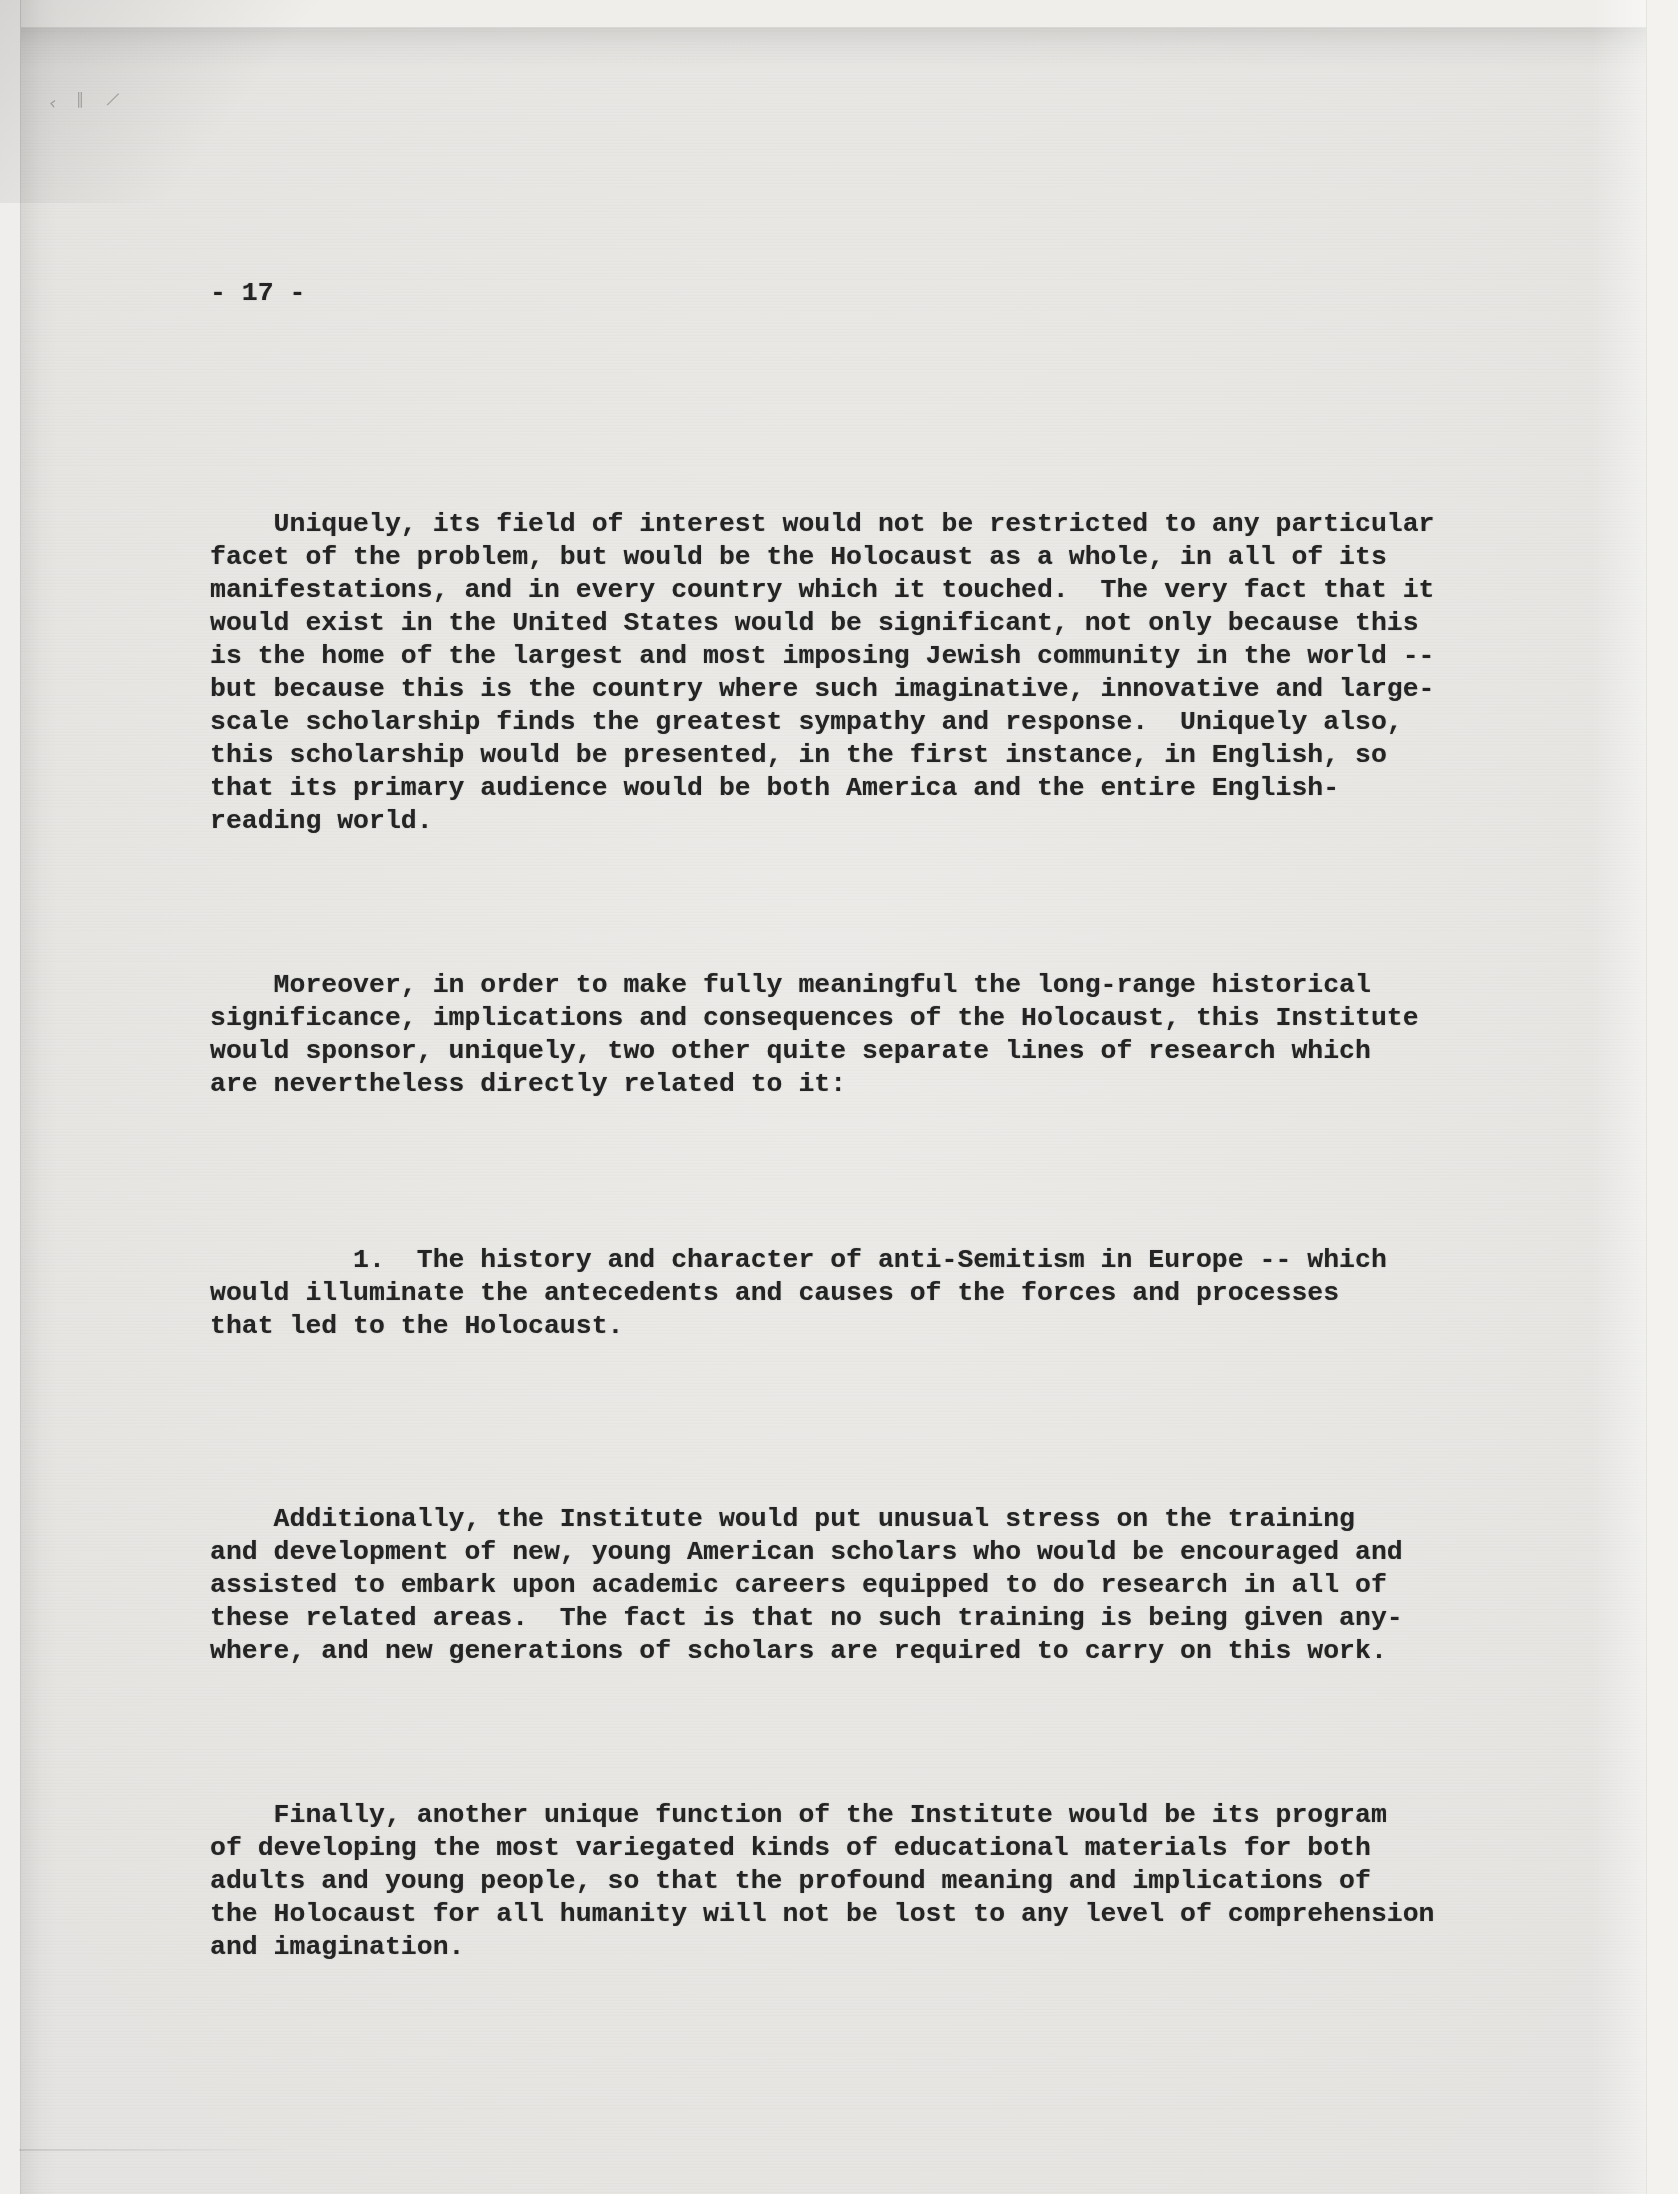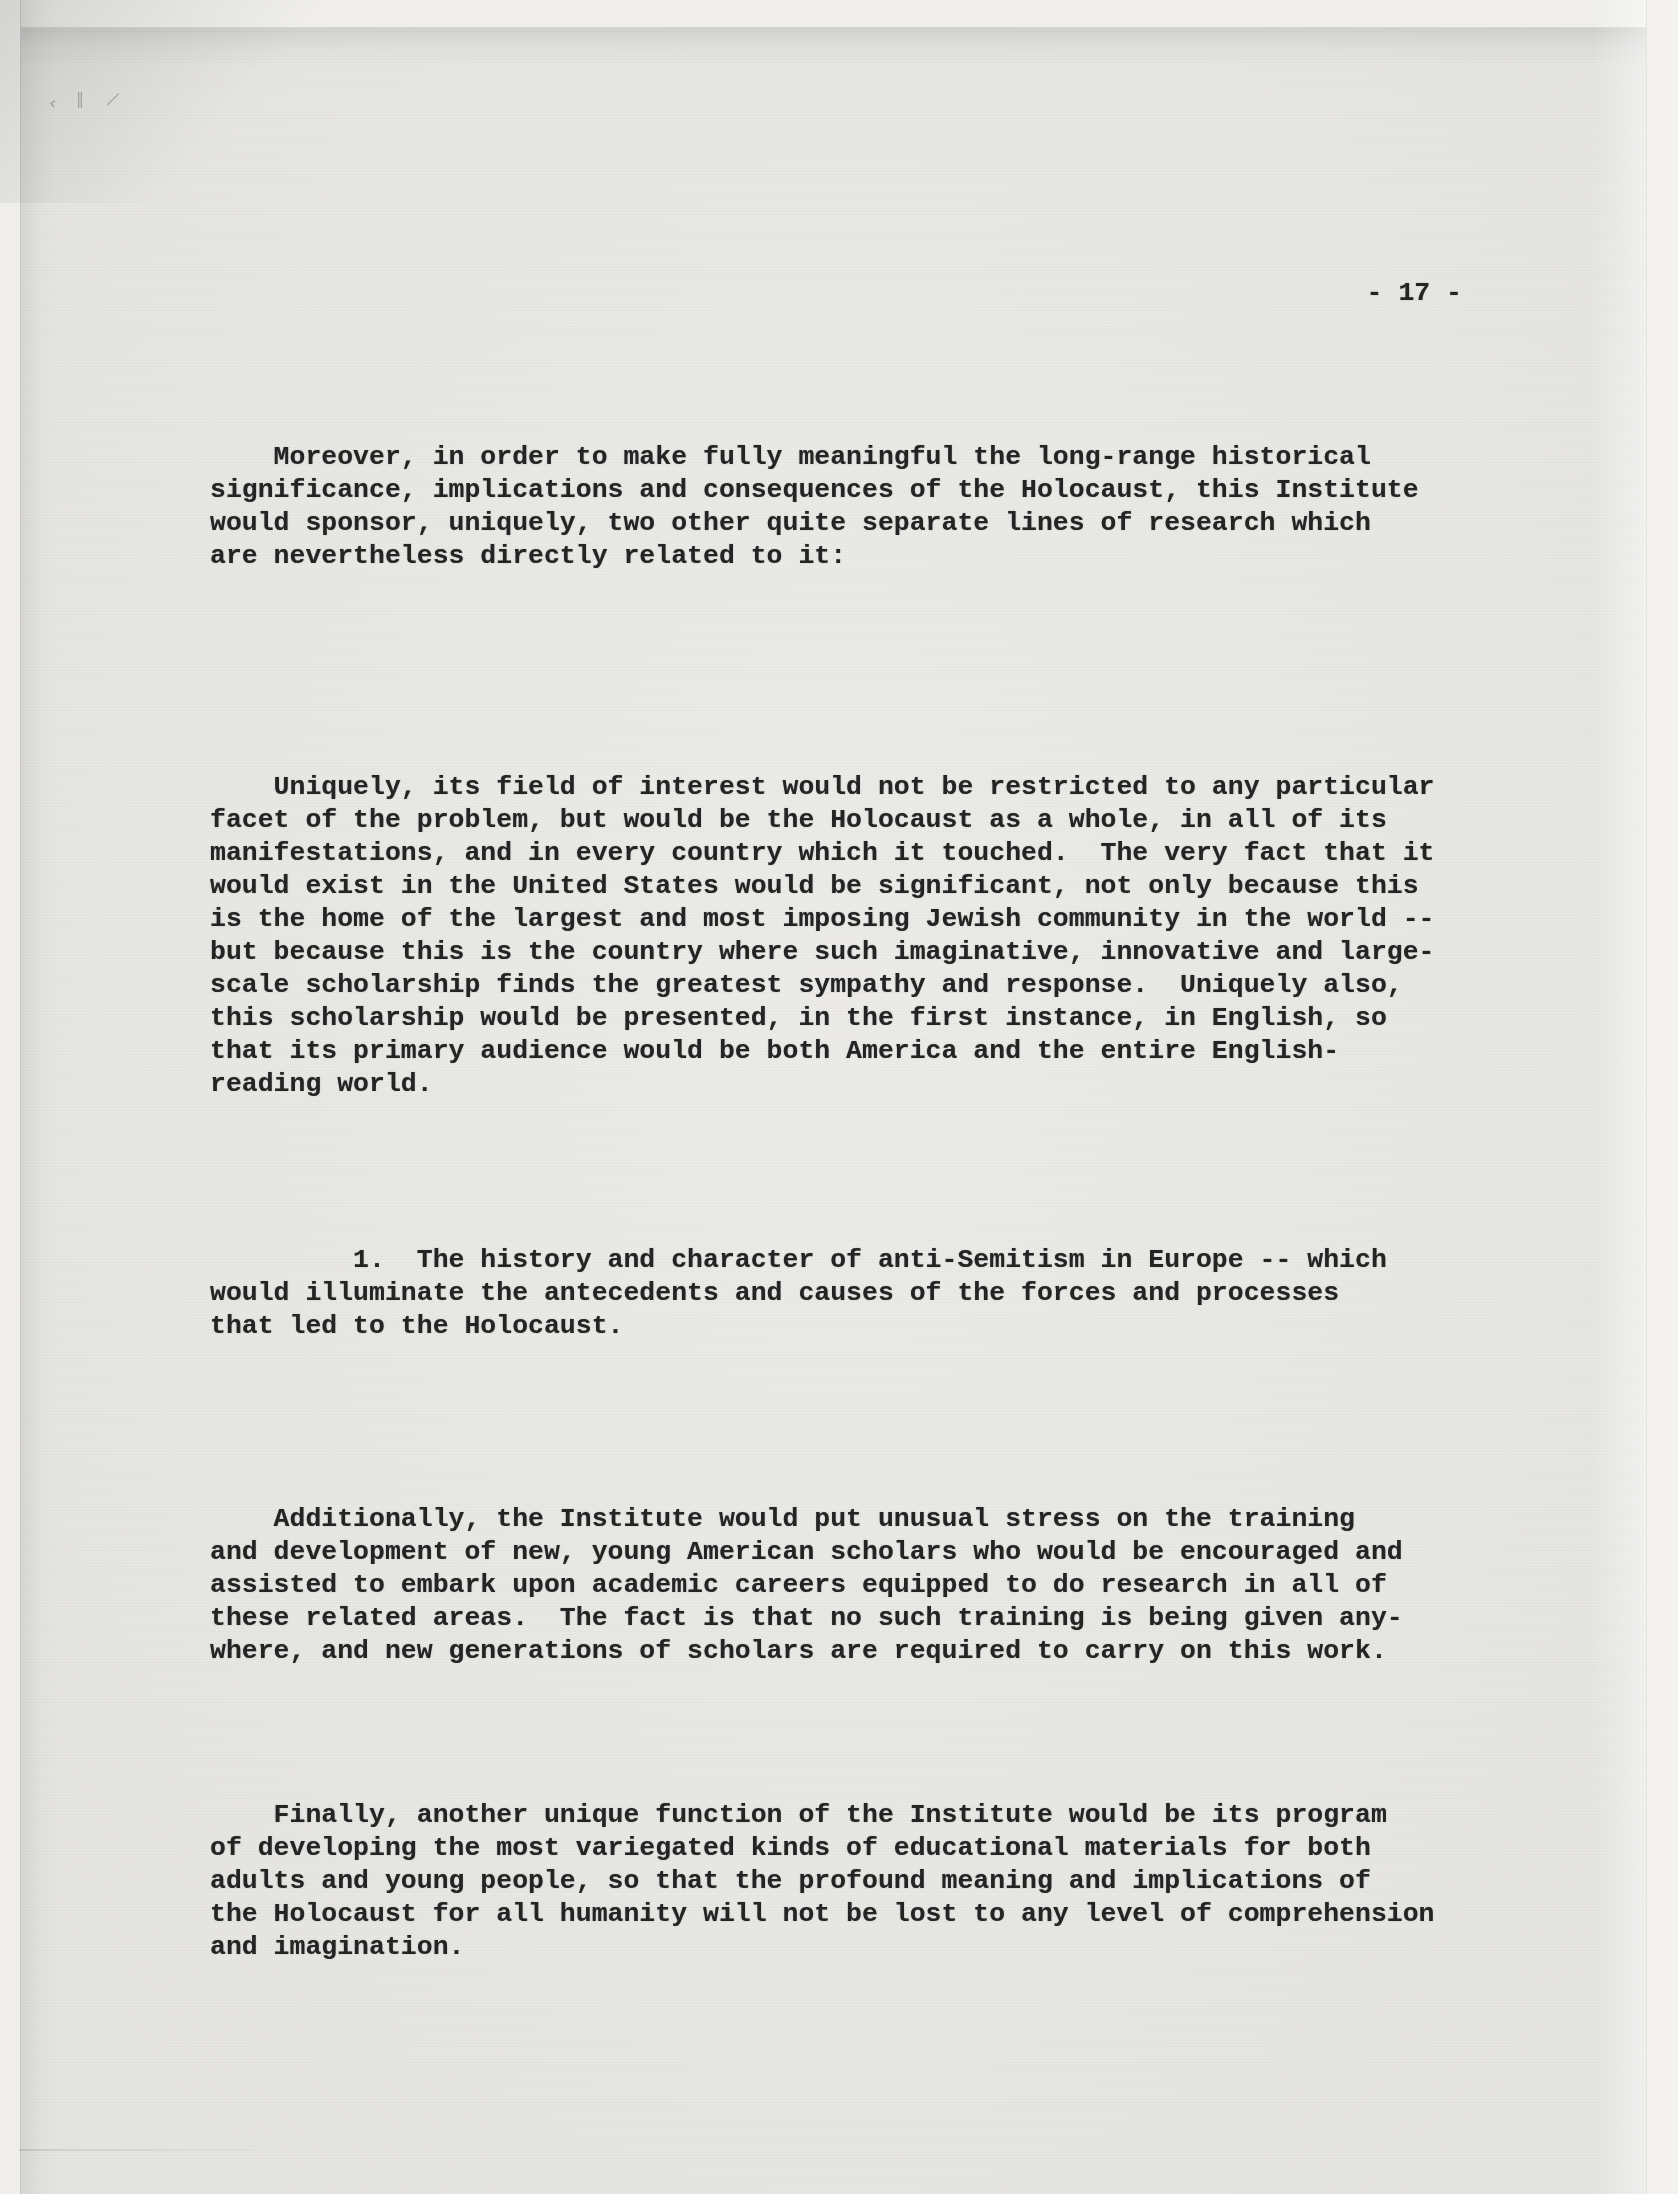--- a/index.html
+++ b/index.html
@@ -45,21 +45,21 @@
   .pencil.m3{left:111px;top:91px;transform:rotate(14deg);}
 
   .text-col{
     position:absolute;left:210px;top:211px;width:1252px;
     color:#242424;
     font:700 26.5px/33px "Liberation Mono","DejaVu Sans Mono",monospace;
     white-space:pre;
     text-shadow:0 0 1.2px rgba(40,40,40,0.38);
   }
   .block{margin:0;}
-  .page-number{text-align:right;}
+  .page-number{text-align:left;}
 </style>
 </head>
 <body>
 
 <div class="scan">
 
   <div class="edge top-edge"></div>
   <div class="edge top-shadow"></div>
   <div class="edge left-edge"></div>
   <div class="edge left-crease"></div>
@@ -68,35 +68,35 @@
   <div class="edge right-strip"></div>
   <div class="edge bottom-crease"></div>
 
   <span class="pencil m1">‹</span>
   <span class="pencil m2">∥</span>
   <span class="pencil m3">⁄</span>
 
   <div class="text-col">
     <div class="block page-number">- 17 -</div>
 
-    <div class="block" style="margin-top:32px">    Moreover, in order to make fully meaningful the long-range historical
-significance, implications and consequences of the Holocaust, this Institute
-would sponsor, uniquely, two other quite separate lines of research which
-are nevertheless directly related to it:</div>
-
     <div class="block" style="margin-top:99px">    Uniquely, its field of interest would not be restricted to any particular
 facet of the problem, but would be the Holocaust as a whole, in all of its
 manifestations, and in every country which it touched.  The very fact that it
 would exist in the United States would be significant, not only because this
 is the home of the largest and most imposing Jewish community in the world --
 but because this is the country where such imaginative, innovative and large-
 scale scholarship finds the greatest sympathy and response.  Uniquely also,
 this scholarship would be presented, in the first instance, in English, so
 that its primary audience would be both America and the entire English-
 reading world.</div>
+
+    <div class="block" style="margin-top:32px">    Moreover, in order to make fully meaningful the long-range historical
+significance, implications and consequences of the Holocaust, this Institute
+would sponsor, uniquely, two other quite separate lines of research which
+are nevertheless directly related to it:</div>
 
     <div class="block" style="margin-top:44px">         1.  The history and character of anti-Semitism in Europe -- which
 would illuminate the antecedents and causes of the forces and processes
 that led to the Holocaust.</div>
 
 
     <div class="block" style="margin-top:28px">    Additionally, the Institute would put unusual stress on the training
 and development of new, young American scholars who would be encouraged and
 assisted to embark upon academic careers equipped to do research in all of
 these related areas.  The fact is that no such training is being given any-

